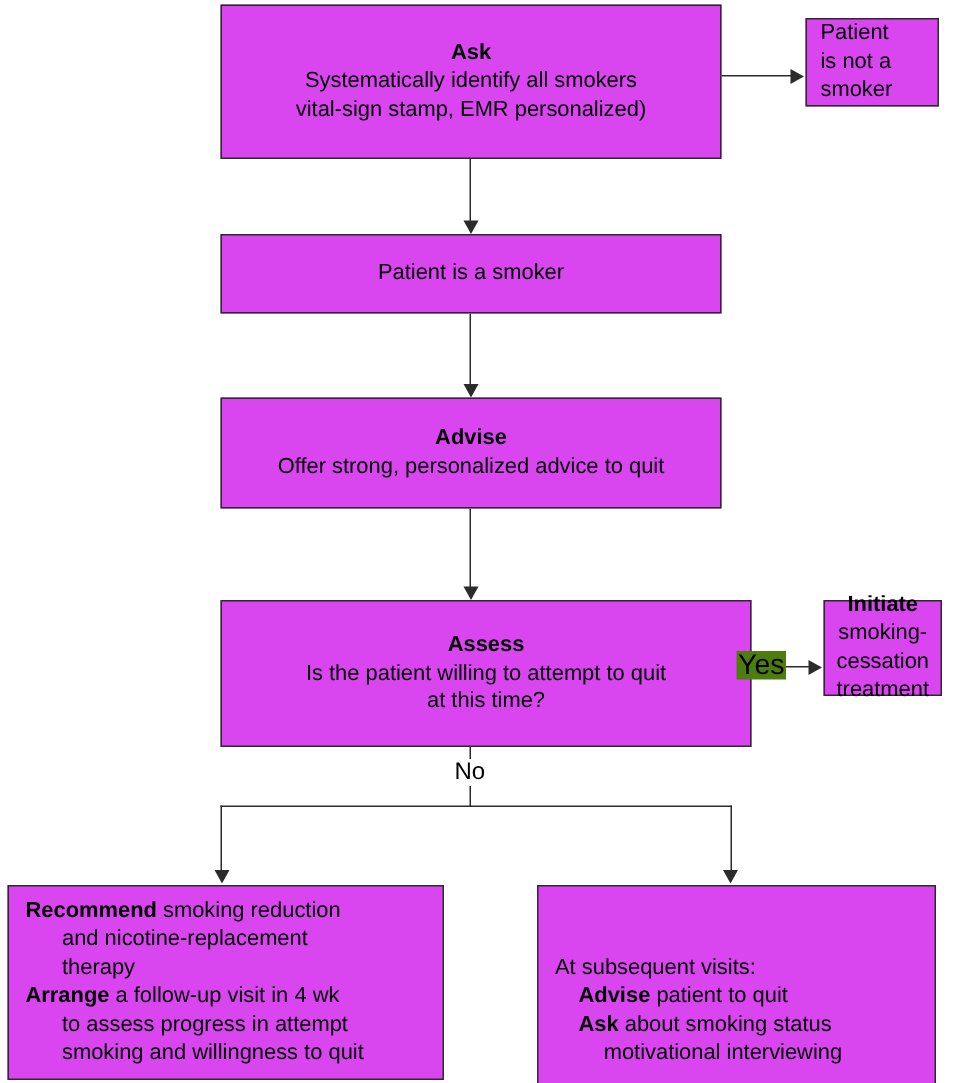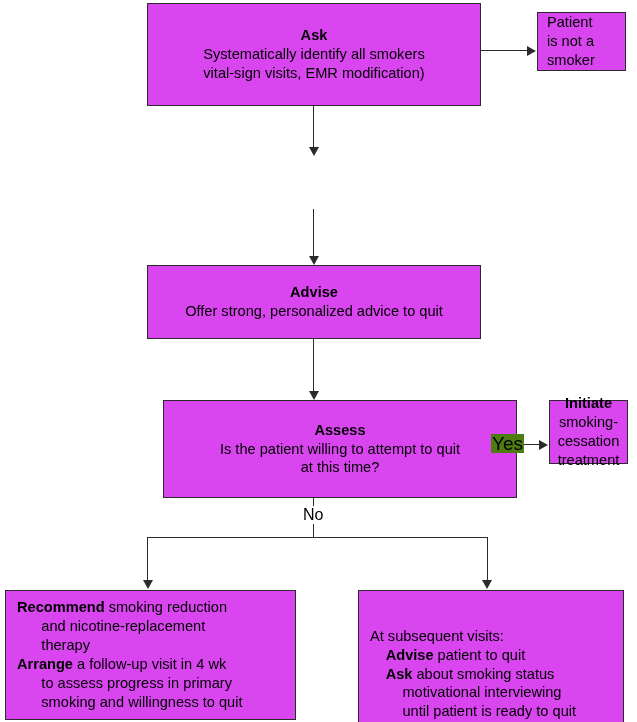--- a/index.html
+++ b/index.html
@@ -42,21 +42,21 @@
     line-height: 1.30;
     white-space: pre;
   }
   .b { font-weight: bold; }
 
   
   #box-ask        { left: 147px; top: 3px;   width: 334px; height: 103px; padding: 0 6px; }
   #box-notsmoker  { left: 537px; top: 12px;  width: 89px;  height: 59px;  padding: 0 9px; align-items:flex-start; text-align:left;}
   #box-issmoker   { left: 147px; top: 156px; width: 334px; height: 53px;  }
   #box-advise     { left: 147px; top: 265px; width: 334px; height: 74px;  }
-  #box-assess     { left: 163px; top: 400px; width: 354px; height: 98px;  }
+  #box-assess     { left: 147px; top: 400px; width: 354px; height: 98px;  }
   #box-initiate   { left: 549px; top: 400px; width: 79px;  height: 64px;  padding: 0 3px; }
   #box-recommend  { left: 5px;   top: 590px; width: 291px; height: 130px; padding: 0 0 0 11px; }
   #box-subsequent { left: 358px; top: 590px; width: 266px; height: 168px; padding: 0 0 0 11px; }
 
   
   .conn { position: absolute; background: #2b2b2b; z-index: 1; }
   .vline { width: 1.4px; }
   .hline { height: 1.4px; }
 
   .arrowhead { position: absolute; width: 0; height: 0; z-index: 1; }
@@ -130,29 +130,32 @@
   <div class="conn vline" id="c6-v2"></div>
   <div class="conn hline" id="c6-h"></div>
   <div class="conn vline" id="c6-vl"></div>
   <div class="arrowhead arrow-down" id="c6-al"></div>
   <div class="conn vline" id="c6-vr"></div>
   <div class="arrowhead arrow-down" id="c6-ar"></div>
 
   <div class="box center" id="box-ask">
     <div class="line b">Ask</div>
     <div class="line">Systematically identify all smokers</div>
-    <div class="line">vital-sign visits, EMR modification)</div>
+    <div class="line">vital-sign stamp, EMR personalized)</div>
   </div>
 
   <div class="box" id="box-notsmoker">
     <div class="line">Patient</div>
     <div class="line">is not a</div>
     <div class="line">smoker</div>
   </div>
 
+  <div class="box center" id="box-issmoker">
+    <div class="line">Patient is a smoker</div>
+  </div>
 
   <div class="box center" id="box-advise">
     <div class="line b">Advise</div>
     <div class="line">Offer strong, personalized advice to quit</div>
   </div>
 
   <div class="box center" id="box-assess">
     <div class="line b">Assess</div>
     <div class="line">Is the patient willing to attempt to quit</div>
     <div class="line">at this time?</div>
@@ -163,25 +166,24 @@
     <div class="line">smoking-</div>
     <div class="line">cessation</div>
     <div class="line">treatment</div>
   </div>
 
   <div class="box left" id="box-recommend">
       <div class="line"><span class="b">Recommend</span><span> smoking reduction</span></div>
       <div class="line"><span>      and nicotine-replacement</span></div>
       <div class="line"><span>      therapy</span></div>
       <div class="line"><span class="b">Arrange</span><span> a follow-up visit in 4 wk</span></div>
-      <div class="line"><span>      to assess progress in primary</span></div>
+      <div class="line"><span>      to assess progress in attempt</span></div>
       <div class="line"><span>      smoking and willingness to quit</span></div>
     </div>
 
   <div class="box left" id="box-subsequent">
       <div class="line"><span>At subsequent visits:</span></div>
       <div class="line"><span class="b">    Advise</span><span> patient to quit</span></div>
       <div class="line"><span class="b">    Ask</span><span> about smoking status</span></div>
       <div class="line"><span>        motivational interviewing</span></div>
-      <div class="line"><span>        until patient is ready to quit</span></div>
     </div>
 
 </div>
 
 </body></html>

